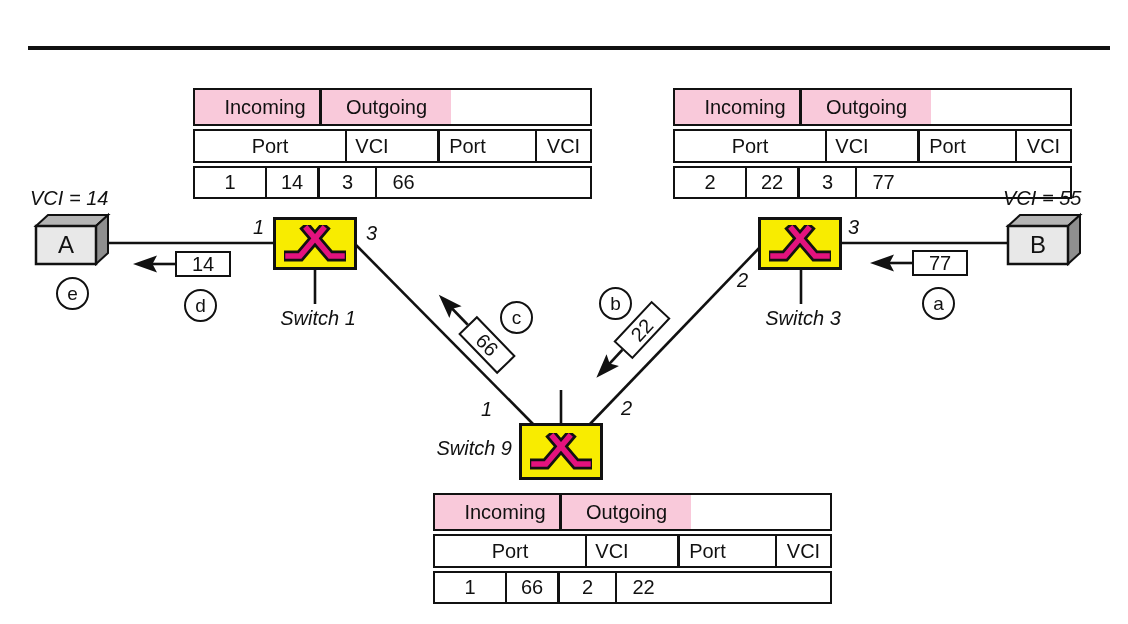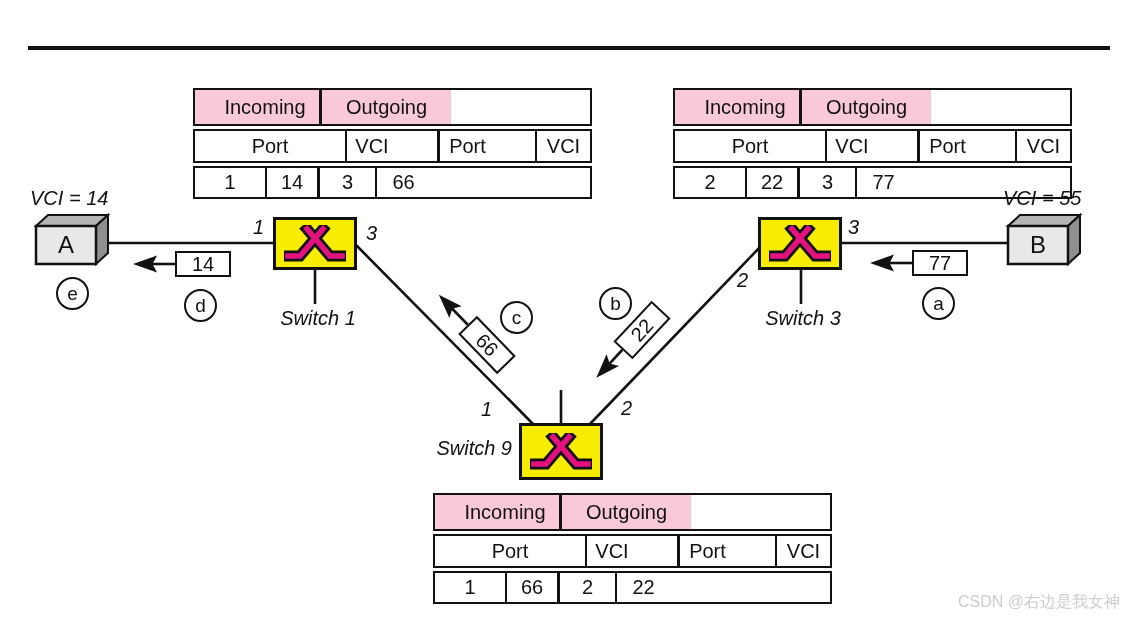--- a/index.html
+++ b/index.html
@@ -229,15 +229,14 @@
   <div class="stepc" style="left:500px;top:301px">
     <span>c</span>
   </div>
   <div class="stepc" style="left:184px;top:289px">
     <span>d</span>
   </div>
   <div class="stepc" style="left:56px;top:277px">
     <span>e</span>
   </div>
 
-  <div class="abs watermark">CSDN @右边是我女神</div>
 
 </div>
 
 </body></html>

